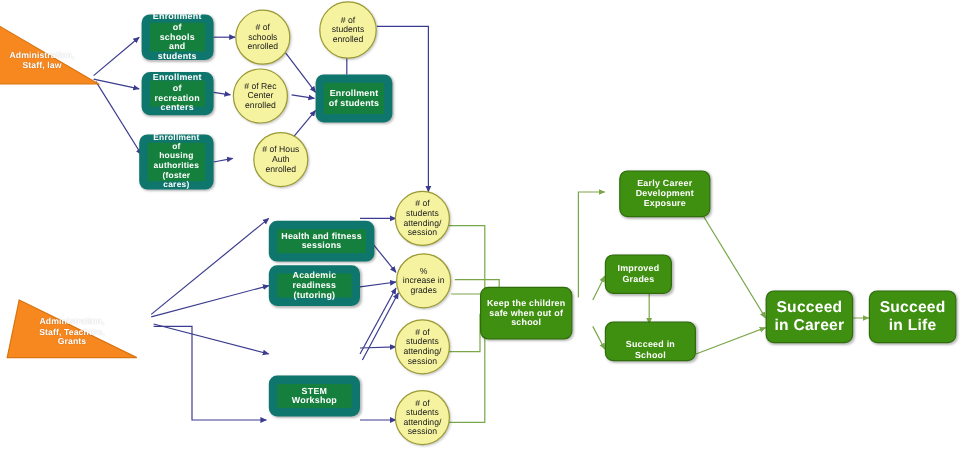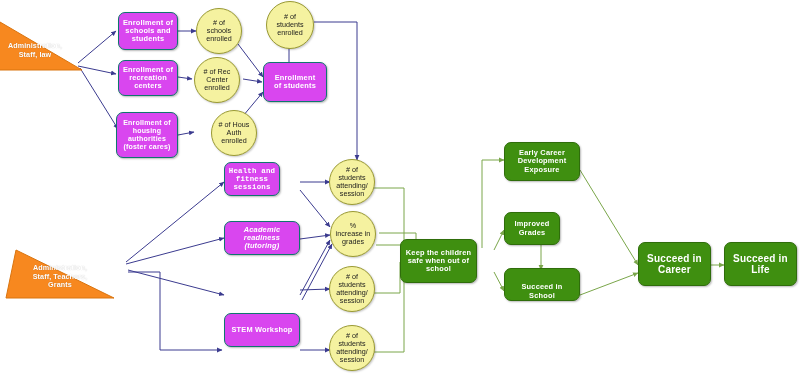--- a/index.html
+++ b/index.html
@@ -5,41 +5,41 @@
   html,body{margin:0;padding:0;background:#ffffff;}
   body{width:800px;height:374px;overflow:hidden;font-family:"Liberation Sans",sans-serif;}
   #stage{position:relative;width:800px;height:374px;background:#fff;}
   svg.edges{position:absolute;left:0;top:0;width:800px;height:374px;pointer-events:none;}
 
   .node{position:absolute;box-sizing:border-box;display:flex;align-items:center;justify-content:center;text-align:center;}
   .node .lbl{display:block;width:100%;padding:0 3px;line-height:1.12;}
 
   
   .navy{
-    background:#d946ef;border:1px solid #0f766e;border-radius:7px;
+    background:#15803d;border:7px solid #0f766e;border-radius:7px;
     color:#ffffff;font-weight:bold;font-size:7.4px;letter-spacing:.2px;
     box-shadow:1px 1px 2px rgba(0,0,0,.28);
     justify-content:flex-end;
   }
   .navy.small{font-size:7px;}
 
   
   .circle{
     background:#f5f2a0;border:1px solid #9a9a33;border-radius:50%;
     color:#1b1b1b;font-size:7.2px;font-weight:normal;line-height:1.1;
     box-shadow:1px 1px 2px rgba(0,0,0,.22);
   }
 
   
   .green{
     background:#3f8f10;border:1px solid #2f6d0b;border-radius:7px;
     color:#ffffff;font-weight:bold;font-size:7.4px;letter-spacing:.2px;
     box-shadow:1px 1px 2px rgba(0,0,0,.28);
   }
-  .green.wide{font-size:10px;}
+  .green.wide{font-size:13px;}
 
   
   .wedge{position:absolute;}
   .wedge svg{position:absolute;left:0;top:0;overflow:visible;}
   .wedge .wlabel{
     position:absolute;color:#ffffff;font-weight:bold;font-size:7.2px;
     text-align:center;line-height:1.2;letter-spacing:.1px;
     text-shadow:0 0 1px rgba(0,0,0,.25);
   }
 </style>
@@ -150,24 +150,24 @@
   <div class="node circle" style="left:194px;top:57px;width:46px;height:46px;">
     <span class="lbl"># of Rec<br>Center<br>enrolled</span>
   </div>
   <div class="node circle" style="left:211px;top:110px;width:46px;height:46px;">
     <span class="lbl"># of Hous<br>Auth<br>enrolled</span>
   </div>
   <div class="node circle" style="left:266px;top:1px;width:48px;height:48px;">
     <span class="lbl"># of<br>students<br>enrolled</span>
   </div>
 
-  <div class="node navy" style="left:224px;top:162px;width:56px;height:34px;font-family:Liberation Mono, monospace;">
+  <div class="node navy" style="left:224px;top:184px;width:88px;height:34px;">
     <span class="lbl">Health and fitness<br>sessions</span>
   </div>
-  <div class="node navy" style="left:224px;top:221px;width:76px;height:34px;font-style:italic;">
+  <div class="node navy" style="left:224px;top:221px;width:76px;height:34px;">
     <span class="lbl">Academic readiness<br>(tutoring)</span>
   </div>
   <div class="node navy" style="left:224px;top:277px;width:76px;height:34px;margin-top:36px;">
     <span class="lbl">STEM Workshop</span>
   </div>
 
   <div class="node circle" style="left:329px;top:159px;width:46px;height:46px;">
     <span class="lbl"># of<br>students<br>attending/<br>session</span>
   </div>
   <div class="node circle" style="left:330px;top:211px;width:46px;height:46px;">
@@ -176,21 +176,21 @@
   <div class="node circle" style="left:329px;top:266px;width:46px;height:46px;">
     <span class="lbl"># of<br>students<br>attending/<br>session</span>
   </div>
   <div class="node circle" style="left:329px;top:325px;width:46px;height:46px;">
     <span class="lbl"># of<br>students<br>attending/<br>session</span>
   </div>
 
   <div class="node green" style="left:400px;top:239px;width:77px;height:44px;">
     <span class="lbl">Keep the children<br>safe when out of<br>school</span>
   </div>
-  <div class="node green" style="left:504px;top:142px;width:76px;height:39px;">
+  <div class="node green" style="left:516px;top:142px;width:76px;height:39px;">
     <span class="lbl">Early Career<br>Development<br>Exposure</span>
   </div>
   <div class="node green" style="left:504px;top:212px;width:56px;height:33px;">
     <span class="lbl">Improved Grades</span>
   </div>
   <div class="node green" style="left:504px;top:268px;width:76px;height:33px;align-items:flex-end;">
     <span class="lbl">Succeed in School</span>
   </div>
   <div class="node green wide" style="left:638px;top:242px;width:73px;height:44px;">
     <span class="lbl">Succeed in Career</span>

